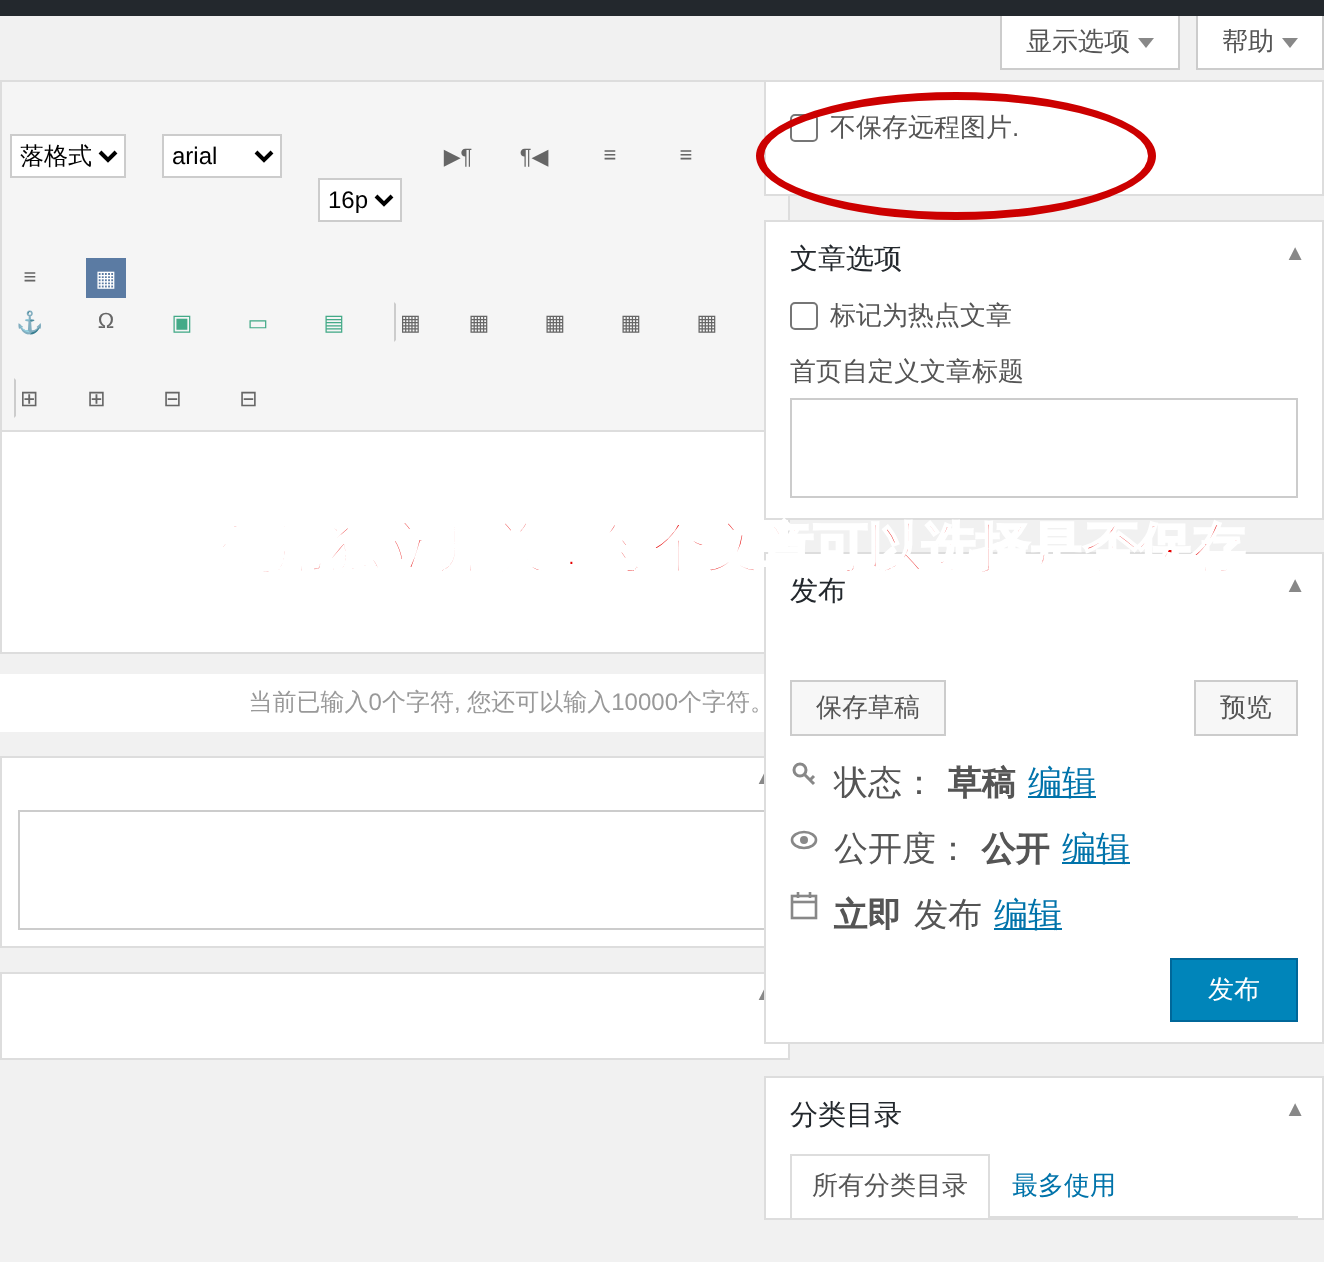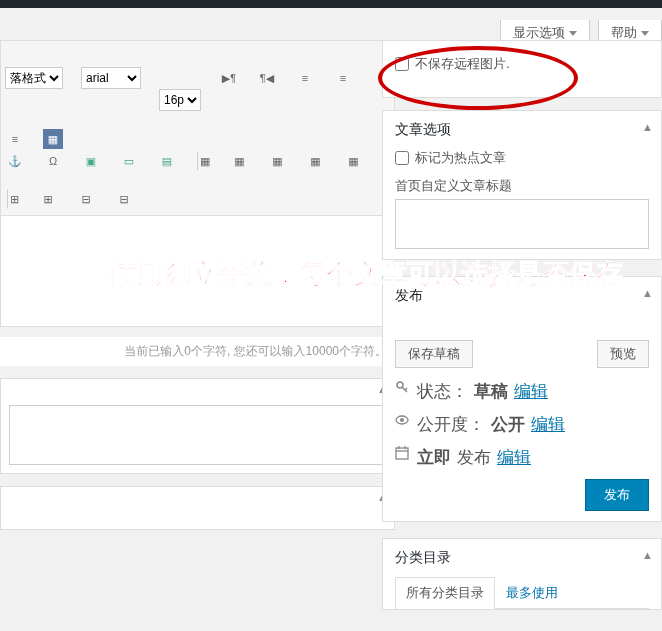--- a/index.html
+++ b/index.html
@@ -1,18 +1,18 @@
 <!DOCTYPE html>
 <html><head>
 <meta charset="utf-8">
 <style>
 * { box-sizing: border-box; margin: 0; padding: 0; }
 body { font-family: "Microsoft YaHei", Arial, sans-serif; font-size: 13px; color: #333; background: #f1f1f1; width: 662px; height: 631px; overflow: hidden; position: relative; }
 .topbar { background: #23282d; height: 8px; }
-.screen-options { position: absolute; top: 20px; right: 0; display: flex; gap: 8px; }
+.screen-options { position: absolute; top: 8px; right: 0; display: flex; gap: 8px; }
 .screen-options button { background: #fff; border: 1px solid #ccc; border-top: none; padding: 4px 12px; font-size: 13px; color: #555; cursor: pointer; }
 .screen-options button::after { content: ""; display: inline-block; margin-left: 4px; width: 0; height: 0; border-left: 4px solid transparent; border-right: 4px solid transparent; border-top: 5px solid #888; vertical-align: middle; }
 .main-area { position: absolute; left: 0; top: 40px; width: 395px; }
 .editor-panel { background: #fff; border: 1px solid #ddd; margin-bottom: 10px; }
 .toolbar { background: #f5f5f5; border-bottom: 1px solid #ddd; padding: 4px; }
 .toolbar-row { display: flex; align-items: center; gap: 18px; margin-bottom: 2px; flex-wrap: wrap; }
 .toolbar select { font-size: 12px; height: 22px; border: 1px solid #ccc; background: #fff; }
 .toolbar .sel1 { width: 58px; }
 .toolbar .sel2 { width: 60px; }
 .toolbar .sel3 { width: 42px; margin-top: 44px; }

